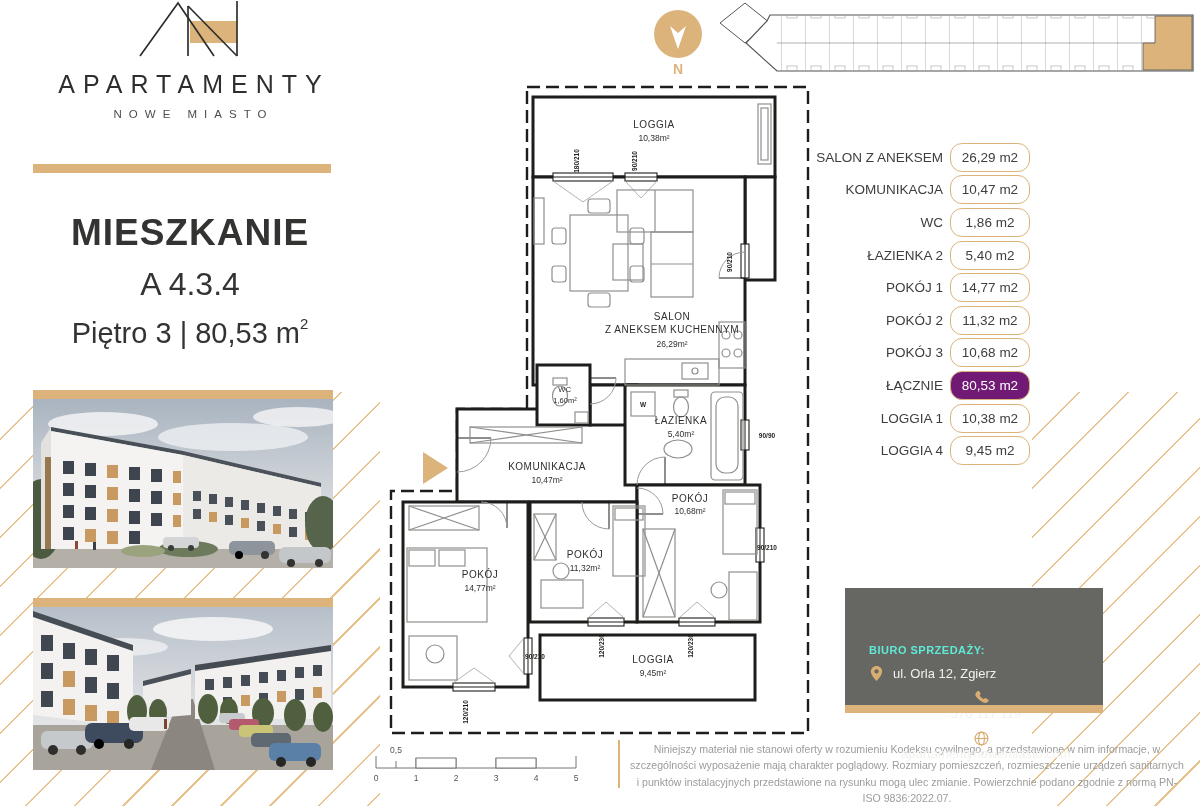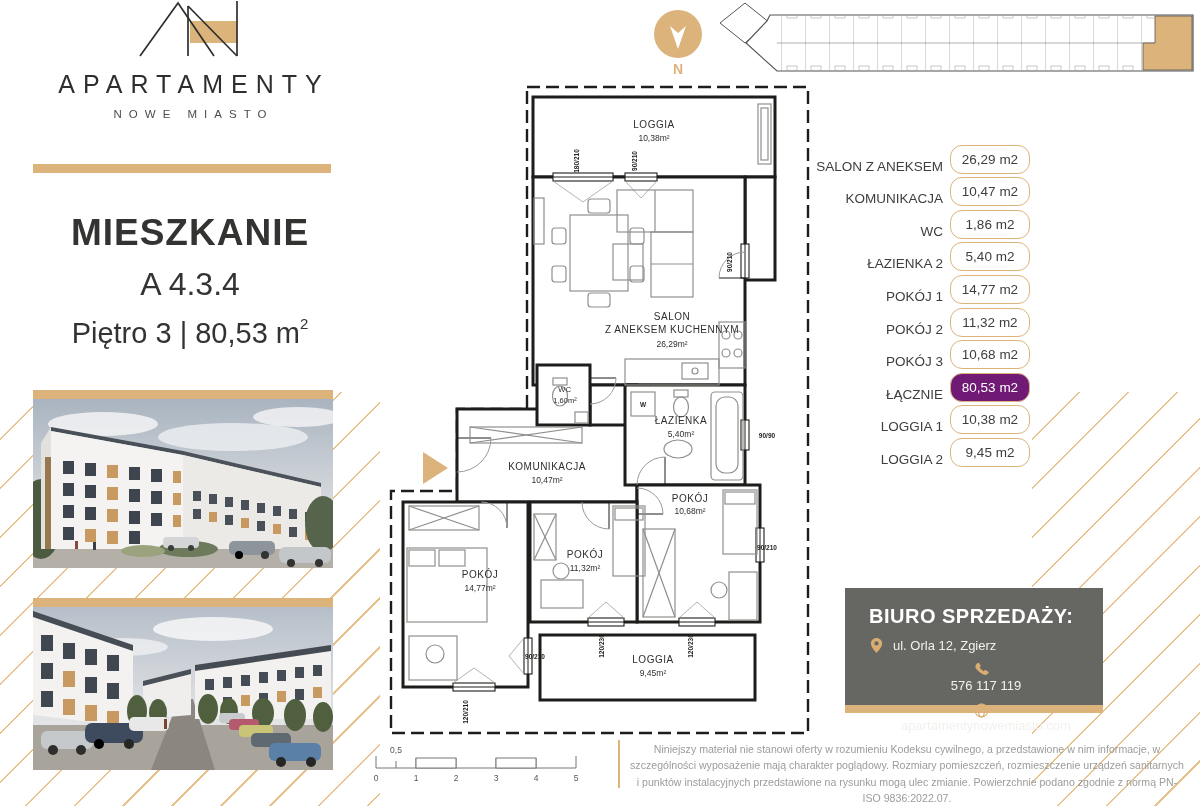--- a/index.html
+++ b/index.html
@@ -24,30 +24,30 @@
   #unit-number{font-size:32px;font-weight:500;margin-top:12px;}
   #unit-floor{font-size:29px;font-weight:500;margin-top:12px;}
   #unit-floor sup{font-size:15px;vertical-align:14px;}
 
   .photo-card{width:300px;}
   .photo-topbar{height:9px;background:#dcb37b;}
   .photo-card svg{display:block;}
 
   
   #area-table{left:798px;top:141px;width:232px;}
-  .trow{display:flex;align-items:flex-end;height:32.6px;}
+  .trow{display:flex;align-items:center;height:32.6px;}
   .trow .tlabel{flex:1;text-align:right;font-size:13.5px;color:#3e3e3d;padding-right:7px;white-space:nowrap;}
   .trow .tval{width:78px;height:27px;border:1.6px solid #dcb37b;border-radius:12px;
               display:flex;align-items:center;justify-content:center;font-size:13.5px;color:#3e3e3d;background:#fff;}
   .trow.hl .tval{background:#701a75;color:#ffffff;border-color:#dcb37b;}
 
   
   #sales-box{left:845px;top:588px;width:258px;height:117px;background:#666663;z-index:2;}
   #sales-inner{padding:17px 0 0 24px;}
-  #sales-heading{color:#ffffff;font-weight:700;font-size:20px;letter-spacing:0.5px;}
+  #sales-heading{color:#5eead4;font-weight:700;font-size:11px;letter-spacing:0.5px;margin-top:39px;}
   .sales-line{display:flex;align-items:center;margin-top:10px;color:#f2f1ee;font-size:13px;}
   .sales-line .sicon{width:15px;height:15px;margin-right:9px;flex:0 0 15px;}
   .sales-line.bold{font-weight:400;flex-direction:column;}
   #sales-goldstrip{left:845px;top:705px;width:258px;height:8px;background:#dcb37b;z-index:2;}
 
   
   #footer-divider{left:618px;top:740px;width:2px;height:48px;background:#dcb37b;}
   #disclaimer{left:628px;top:741px;width:558px;font-size:10.6px;line-height:1.55;
               color:#9c9c9a;text-align:center;}
 
@@ -485,21 +485,21 @@
       </div>
     <div class="trow hl">
         <span class="tlabel">ŁĄCZNIE</span>
         <span class="tval">80,53 m2</span>
       </div>
     <div class="trow">
         <span class="tlabel">LOGGIA 1</span>
         <span class="tval">10,38 m2</span>
       </div>
     <div class="trow">
-        <span class="tlabel">LOGGIA 2</span>
+        <span class="tlabel">LOGGIA 4</span>
         <span class="tval">9,45 m2</span>
       </div>
   </div>
 
   <div id="sales-box" class="abs">
     <div id="sales-inner">
       <div id="sales-heading">BIURO SPRZEDAŻY:</div>
       <div class="sales-line">
         <svg class="sicon" viewBox="0 0 14 16">
             <path d="M7 0C3.7 0 1 2.6 1 5.9 1 10.3 7 16 7 16s6-5.7 6-10.1C13 2.6 10.3 0 7 0z" fill="#d9ad72"></path>

